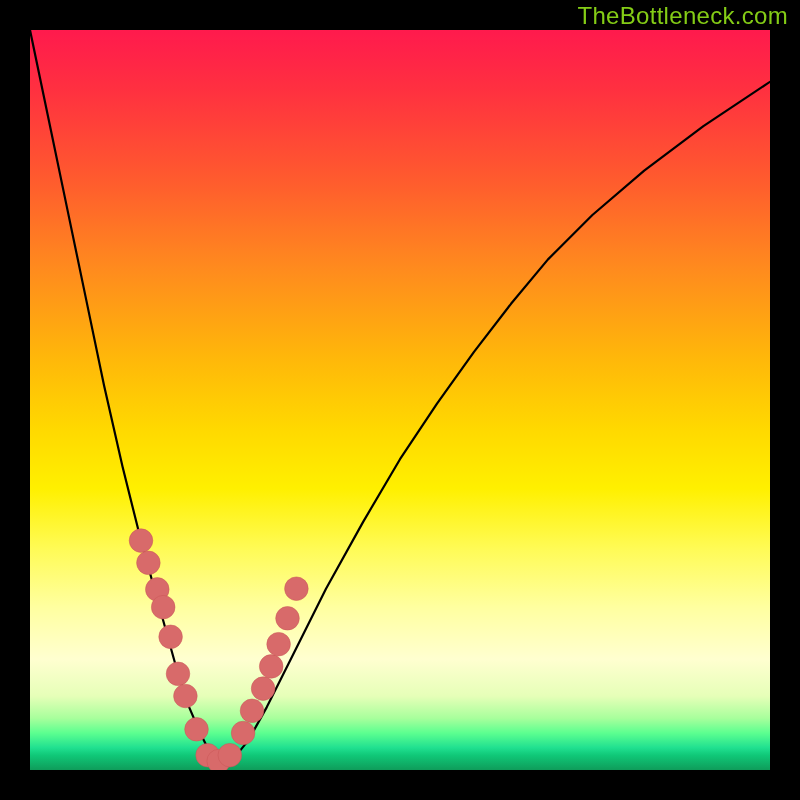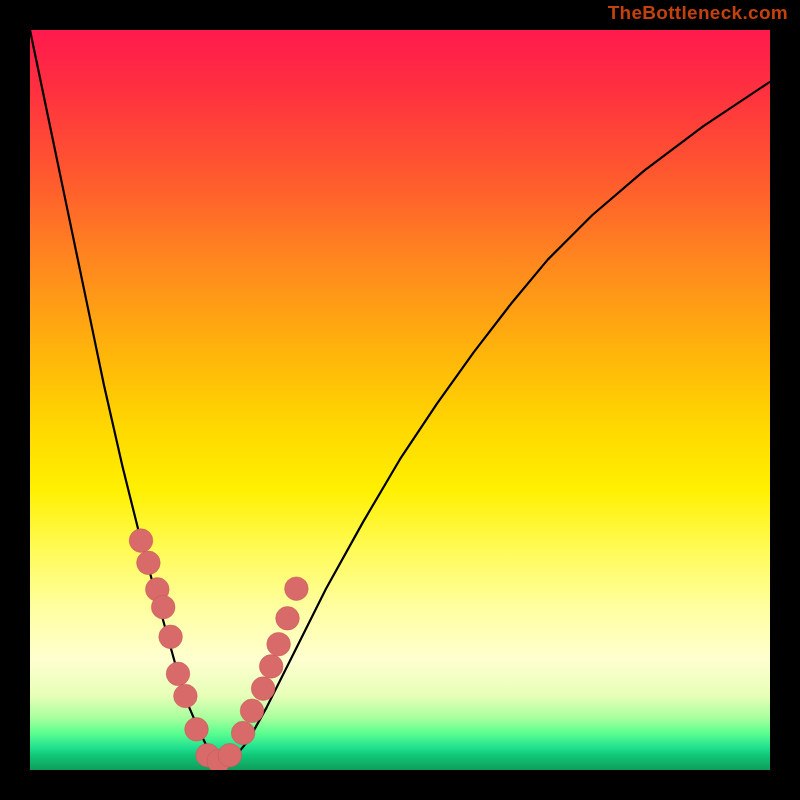--- a/index.html
+++ b/index.html
@@ -45,23 +45,23 @@
       #5cff90 95%,
       #20e090 97%,
       #10c878 98%,
       #0f9c5a 100%
     );
   }
   .watermark {
     position: absolute;
     top: 2px;
     right: 12px;
-    font-size: 19px;
-    font-weight: 700;
-    color: #c2410c;
+    font-size: 24px;
+    font-weight: 400;
+    color: #84cc16;
     letter-spacing: 0.3px;
     user-select: none;
   }
   svg.curve-layer {
     position: absolute;
     inset: 0;
   }
   .curve {
     fill: none;
     stroke: #000;

